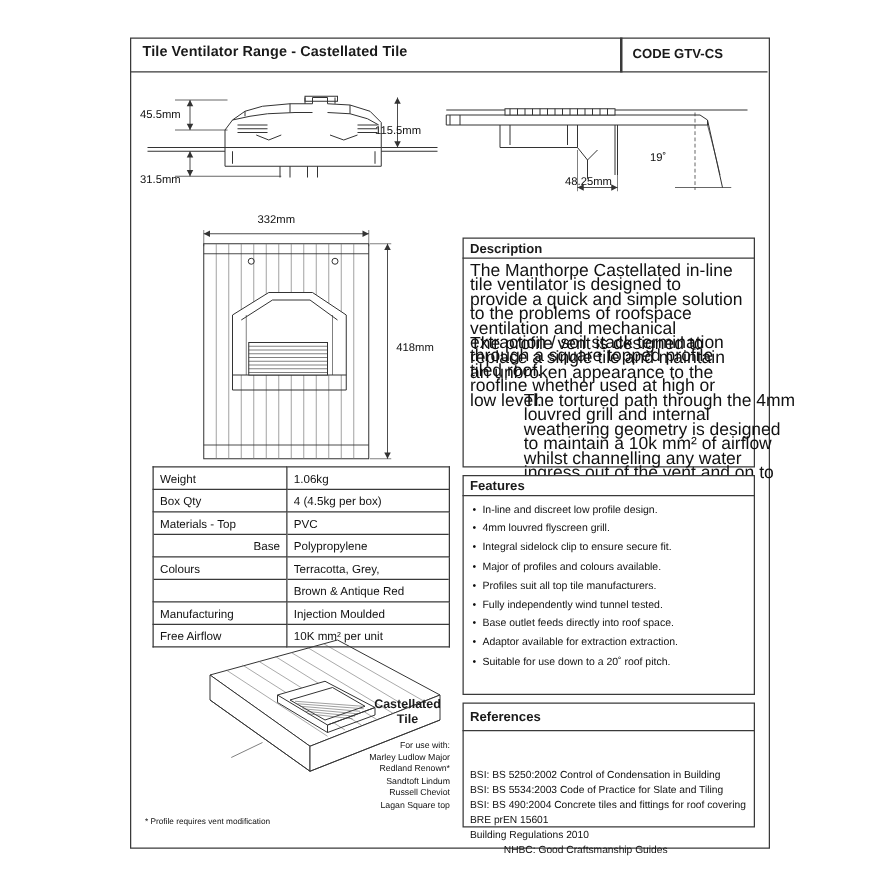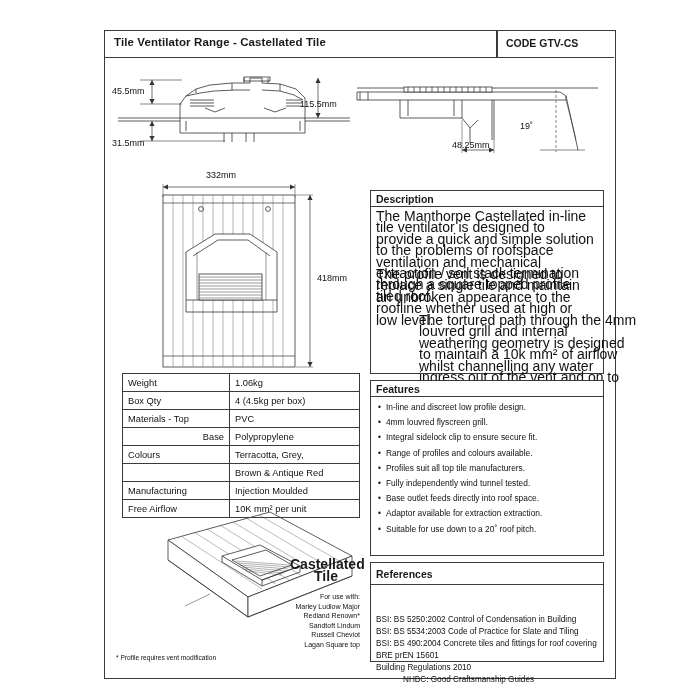--- a/index.html
+++ b/index.html
@@ -30,21 +30,21 @@
   .ref-line{position:absolute;font-size:8.2px;color:#111;white-space:nowrap;margin-top:26px;}
 
   
   table.spec{position:absolute;left:122px;top:373px;border-collapse:collapse;width:238px;}
   table.spec td{border:1.1px solid #3a3a3a;font-size:9.3px;padding:2px 5px;height:13px;color:#111;}
   td.k{width:96px;}
   td.kb{width:96px;text-align:right;}
 
   .svgwrap{position:absolute;left:0;top:0;width:700px;height:700px;pointer-events:none;}
 
-  .castell-label{position:absolute;font-size:14px;font-weight:bold;line-height:12px;text-align:center;}
+  .castell-label{position:absolute;font-size:10px;font-weight:bold;line-height:12px;text-align:center;}
   .foruse{position:absolute;font-size:7px;color:#111;text-align:right;line-height:9.6px;}
   .footnote{position:absolute;font-size:6.6px;color:#111;}
 </style>
 </head>
 <body>
 
 <div id="sheet">
 
   <div class="frame"></div>
 
@@ -228,21 +228,21 @@
   </tbody>
     </table>
 
   <div class="panel" style="left:370px;top:380px;width:234px;height:176px;"></div>
   <div class="panel-hdr-line" style="left:370px;top:396px;width:234px;"></div>
   <div class="panel-title" style="left:376px;top:383px;">Features</div>
   <ul class="feat" style="left:378px;top:400px;">
     <li>In-line and discreet low profile design.</li>
     <li>4mm louvred flyscreen grill.</li>
     <li>Integral sidelock clip to ensure secure fit.</li>
-    <li>Range of profiles and colours available.</li>
+    <li>Major of profiles and colours available.</li>
     <li>Profiles suit all top tile manufacturers.</li>
     <li>Fully independently wind tunnel tested.</li>
     <li>Base outlet feeds directly into roof space.</li>
     <li>Adaptor available for extraction extraction.</li>
     <li>Suitable for use down to a 20˚ roof pitch.</li>
   </ul>
 
   <div class="panel" style="left:370px;top:562px;width:234px;height:100px;"></div>
   <div class="panel-hdr-line" style="left:370px;top:584px;width:234px;"></div>
   <div class="panel-title" style="left:376px;top:568px;">References</div>

